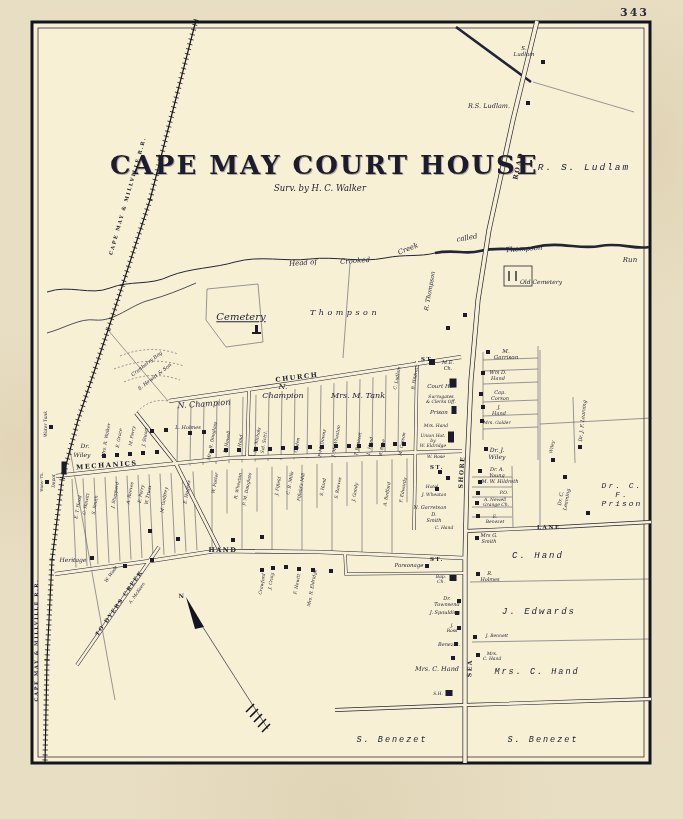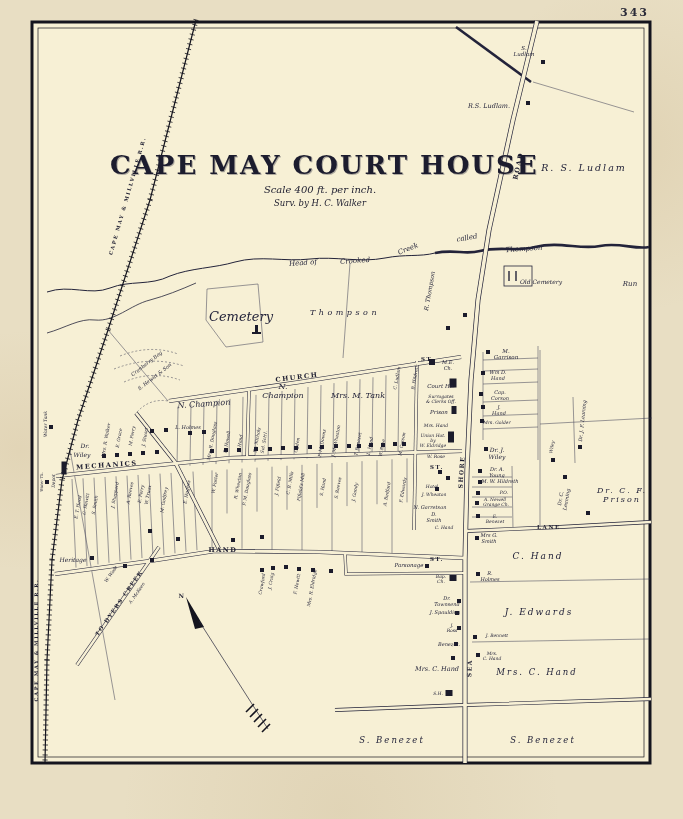--- a/index.html
+++ b/index.html
@@ -16,21 +16,21 @@
     position:absolute;left:620px;top:6px;font-size:11px;letter-spacing:2px;
     color:#2a2a38;font-weight:bold;
   }
   svg.map{position:absolute;left:0;top:0;}
   .labels{position:absolute;left:0;top:0;width:683px;height:819px;}
   .lbl{
     position:absolute;color:#23233a;white-space:pre-line;text-align:center;
     line-height:1.15;font-family:"DejaVu Serif", serif;font-style:italic;
   }
   .lbl.st{font-style:normal;letter-spacing:1.6px;font-weight:bold;color:#1d1d30;}
-  .lbl.big{letter-spacing:2px;}
+  .lbl.big{letter-spacing:2px;font-family:Liberation Mono, monospace;}
   .lbl.sp{letter-spacing:3.5px;}
   .title-block{
     position:absolute;left:320px;top:138px;transform:translateX(-50%);
     text-align:center;color:#1c1c2e;width:420px;
   }
   .map-title{
     font-family:"DejaVu Serif", serif;font-weight:bold;font-size:26px;
     letter-spacing:2px;text-shadow:1px 1px 0 rgba(40,40,60,.35);
     white-space:nowrap;
     margin-top:12px;
@@ -430,24 +430,24 @@
       <div class="lbl" style="left: 524px; top: 51px; font-size: 5.5px; transform: translate(-50%, -50%);">S.
 Ludlam</div>
       <div class="lbl" style="left: 489px; top: 107px; font-size: 6.5px; transform: translate(-50%, -50%);">R.S. Ludlam.</div>
       <div class="lbl big" style="left: 584px; top: 168px; font-size: 9.5px; transform: translate(-50%, -50%);">R. S. Ludlam</div>
       <div class="lbl st" style="left: 519px; top: 166px; font-size: 6.5px; transform: translate(-50%, -50%) rotate(-78deg);">ROAD</div>
       <div class="lbl" style="left: 303px; top: 263px; font-size: 7px; transform: translate(-50%, -50%) rotate(-4deg);">Head of</div>
       <div class="lbl" style="left: 355px; top: 261px; font-size: 7px; transform: translate(-50%, -50%) rotate(-4deg);">Crooked</div>
       <div class="lbl" style="left: 408px; top: 249px; font-size: 7px; transform: translate(-50%, -50%) rotate(-22deg);">Creek</div>
       <div class="lbl" style="left: 467px; top: 238px; font-size: 7px; transform: translate(-50%, -50%) rotate(-10deg);">called</div>
       <div class="lbl" style="left: 524px; top: 249px; font-size: 7px; transform: translate(-50%, -50%) rotate(-4deg);">Thompson</div>
-      <div class="lbl" style="left: 630px; top: 260px; font-size: 7px; transform: translate(-50%, -50%); margin-top: 24px;">Run</div>
+      <div class="lbl" style="left: 630px; top: 260px; font-size: 7px; transform: translate(-50%, -50%);">Run</div>
       <div class="lbl" style="left: 541px; top: 282px; font-size: 6px; transform: translate(-50%, -50%);">Old Cemetery</div>
       <div class="lbl" style="left: 430px; top: 291px; font-size: 6px; transform: translate(-50%, -50%) rotate(-80deg);">R. Thompson</div>
-      <div class="lbl" style="left: 241px; top: 317px; font-size: 13px; transform: translate(-50%, -50%);">Cemetery</div>
+      <div class="lbl" style="left: 241px; top: 317px; font-size: 10px; transform: translate(-50%, -50%); text-decoration: underline;">Cemetery</div>
       <div class="lbl sp" style="left: 345px; top: 313px; font-size: 8px; transform: translate(-50%, -50%);">Thompson</div>
       <div class="lbl" style="left: 506px; top: 354px; font-size: 5.5px; transform: translate(-50%, -50%);">M.
 Garrison</div>
       <div class="lbl st" style="left: 428px; top: 359px; font-size: 5.5px; transform: translate(-50%, -50%);">ST.</div>
       <div class="lbl st" style="left: 297px; top: 378px; font-size: 6.5px; transform: translate(-50%, -50%) rotate(-7deg);">CHURCH</div>
       <div class="lbl" style="left: 448px; top: 366px; font-size: 5px; transform: translate(-50%, -50%);">M.E.
 Ch.</div>
       <div class="lbl" style="left: 397px; top: 378px; font-size: 4.5px; transform: translate(-50%, -50%) rotate(-80deg);">C. Ludlam</div>
       <div class="lbl" style="left: 415px; top: 377px; font-size: 4.5px; transform: translate(-50%, -50%) rotate(-80deg);">B. Hildreth</div>
       <div class="lbl" style="left: 204px; top: 404px; font-size: 8px; transform: translate(-50%, -50%) rotate(-4deg);">N. Champion</div>
@@ -574,16 +574,15 @@
       <div class="lbl" style="left: 500px; top: 482px; font-size: 5px; transform: translate(-50%, -50%);">M. W. Hildreth</div>
       <div class="lbl" style="left: 504px; top: 493px; font-size: 4.5px; transform: translate(-50%, -50%);">P.O.</div>
       <div class="lbl" style="left: 495px; top: 500px; font-size: 4.5px; transform: translate(-50%, -50%);">A. Newell</div>
       <div class="lbl" style="left: 496px; top: 505px; font-size: 4.5px; transform: translate(-50%, -50%);">Grange Ch.</div>
       <div class="lbl" style="left: 495px; top: 519px; font-size: 4.5px; transform: translate(-50%, -50%);">E.
 Benezet</div>
     </div>
 
   <div class="title-block">
     <div class="map-title">CAPE MAY COURT HOUSE</div>
-    <div class="map-scale">Scale 400 ft. per inch.</div>
     <div class="map-surveyor">Surv. by H. C. Walker</div>
   </div>
 </div>
 
 </body></html>

